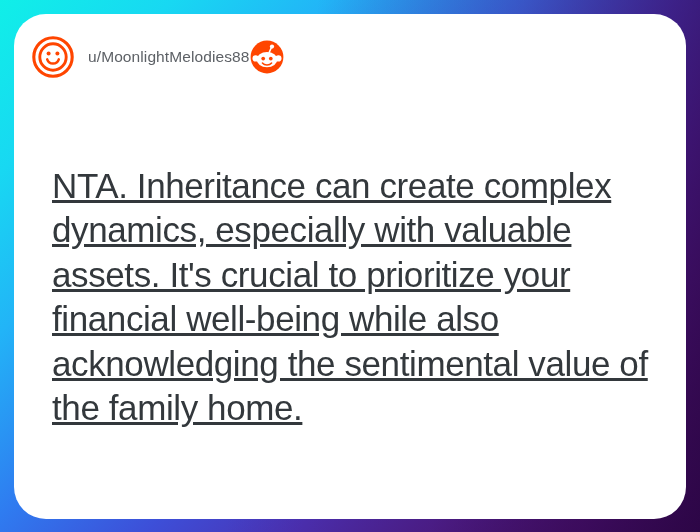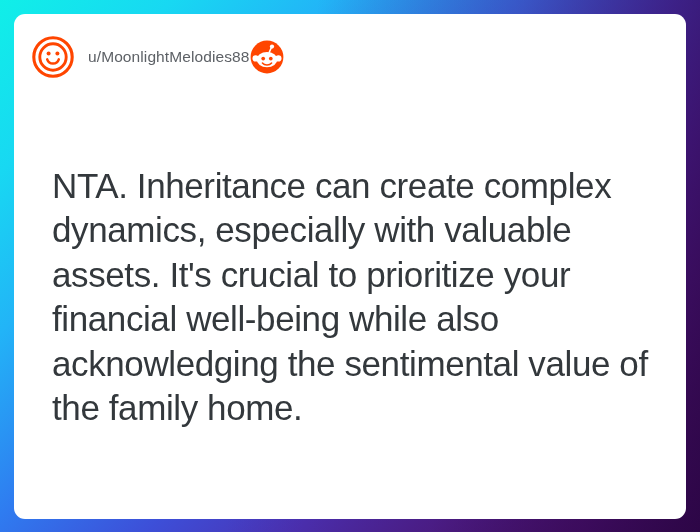--- a/index.html
+++ b/index.html
@@ -50,21 +50,21 @@
   }
 
   
   #card {
     position: absolute;
     left: 14px;
     top: 14px;
     width: 672px;
     height: 505px;
     background: #ffffff;
-    border-radius: 11px;
+    border-radius: 32px;
     box-sizing: border-box;
     overflow: hidden;
   }
 
   
   .card-header {
     position: absolute;
     left: 0;
     top: 0;
     right: 0;
@@ -108,20 +108,21 @@
   }
 
   .post-text {
     margin: 0;
     font-family: "Liberation Sans", sans-serif;
     font-size: 35px;
     line-height: 1.27;
     color: #33383c;
     letter-spacing: -0.4px;
     font-weight: 400;
+    text-decoration: underline;
   }
 </style>
 </head>
 <body>
 
 <div id="stage">
 
   <div id="backdrop"></div>
 
   <div id="card">

